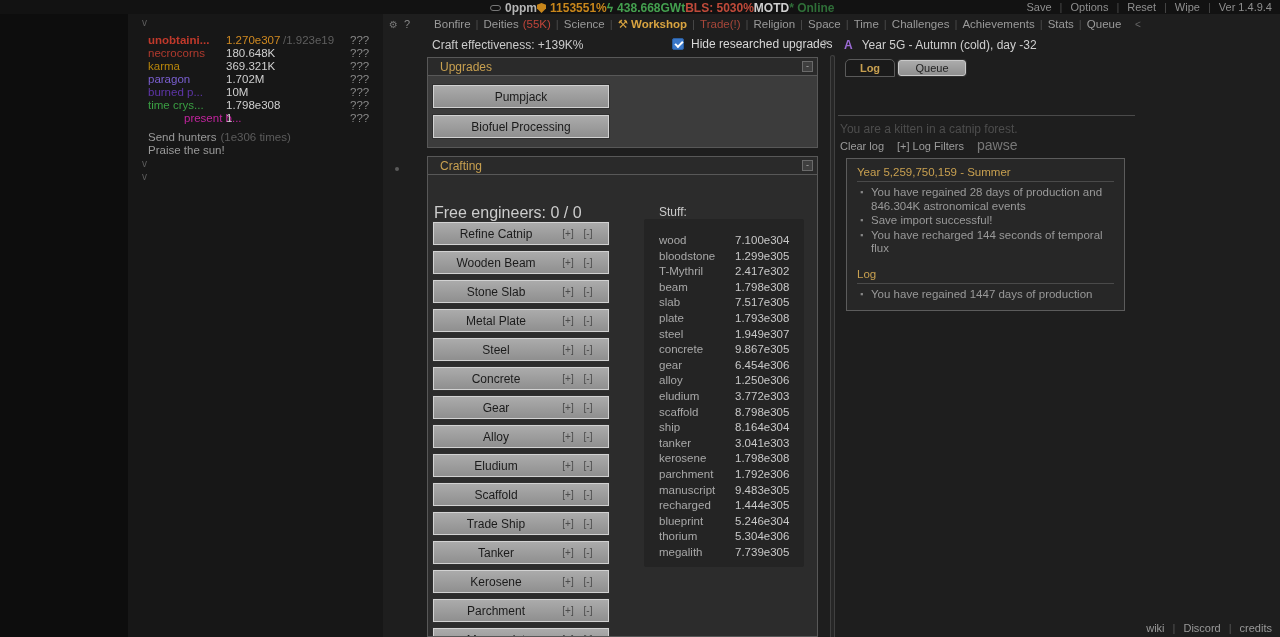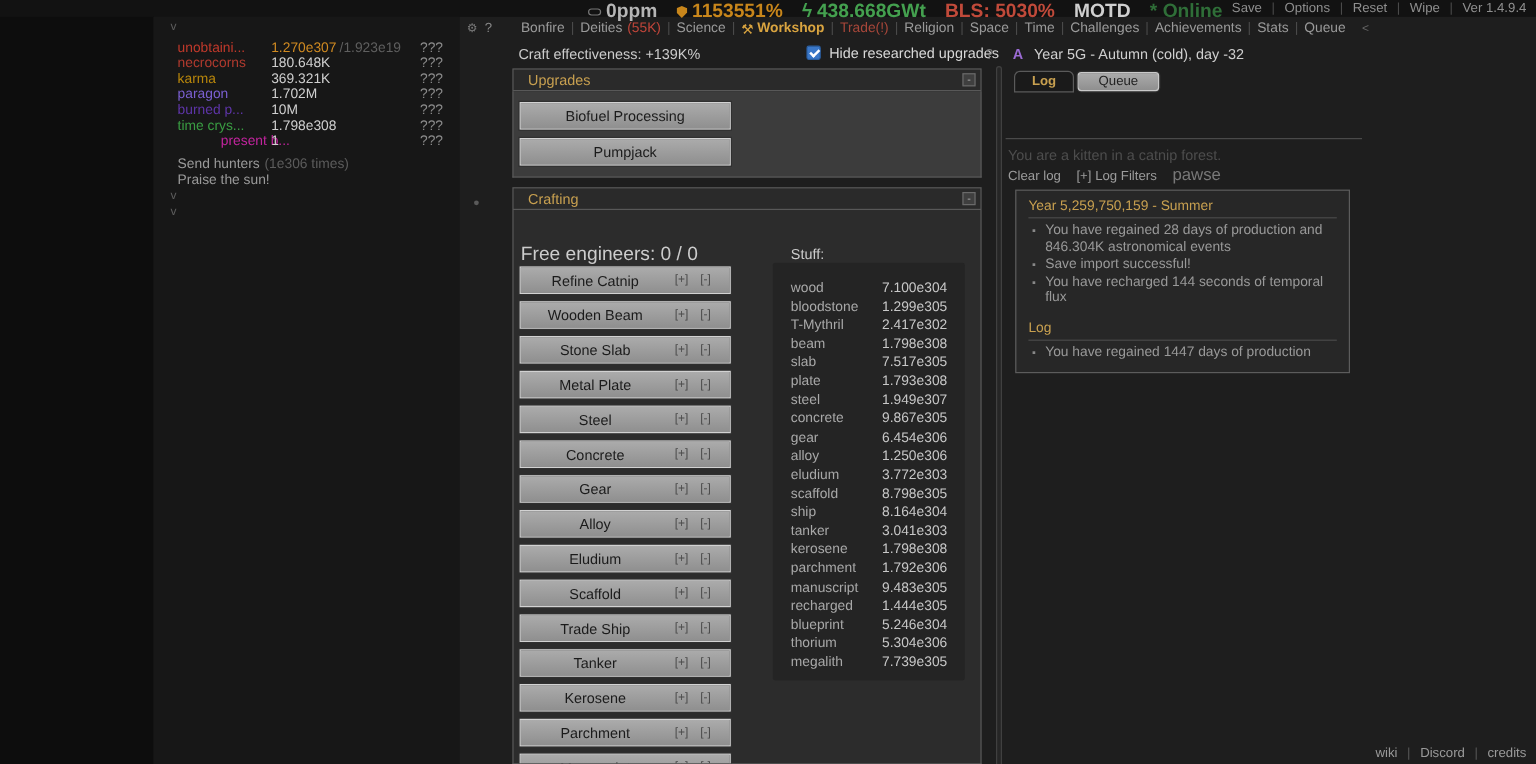--- a/index.html
+++ b/index.html
@@ -6,21 +6,21 @@
   *{box-sizing:border-box; margin:0; padding:0;}
   html,body{width:1280px;height:637px;overflow:hidden;}
   body{
     position:relative;
     background:#1e1e1e;
     font-family:"Liberation Sans","DejaVu Sans",sans-serif;
     color:#cfcfcf;
   }
   
   #topbar{position:absolute;left:0;top:0;width:1280px;height:14px;background:#121212;}
-  #tstats{position:absolute;left:490px;top:1px;display:flex;gap:16px;align-items:flex-start;font-size:16px;font-weight:700;}
+  #tstats{position:absolute;left:490px;top:1px;display:flex;gap:0;align-items:flex-start;font-size:12px;font-weight:700;}
   .tstat{display:flex;align-items:center;gap:4px;}
   .icon-cloud{width:11px;height:6px;border:1px solid #777;border-radius:6px;display:inline-block;}
   .icon-shield{width:9px;height:10px;background:#c8861b;clip-path:polygon(50% 0,100% 18%,100% 55%,50% 100%,0 55%,0 18%);display:inline-block;}
   .icon-bolt{font-weight:700;}
   #tmenu{position:absolute;right:8px;top:1px;display:flex;font-size:11px;color:#8f8f8f;}
   .tmenu-item+.tmenu-item::before{content:"|";color:#4a4a4a;margin:0 8px;}
   
   #left-strip{position:absolute;left:0;top:14px;width:128px;height:623px;background:#0d0d0d;}
   #left-bg{position:absolute;left:128px;top:14px;width:255px;height:623px;background:#171717;}
   #resources{position:absolute;left:130px;top:14px;width:253px;height:620px;font-size:11.5px;}
@@ -134,21 +134,21 @@
       <span class="tmenu-item">Ver 1.4.9.4</span>
     </div>
 </div>
 
 <div id="left-strip"></div>
 <div id="left-bg"></div>
 <div id="resources">
   <div class="collapse-v" style="top:3px">v</div>
   <div id="res-rows">
       <div class="res-row">
-        <span class="res-name" style="color: rgb(192, 57, 43);">unobtaini...</span>
+        <span class="res-name" style="color: rgb(192, 57, 43); font-weight: bold;">unobtaini...</span>
         <span class="res-value" style="color: rgb(208, 138, 33);">1.270e307</span>
         <span class="res-max">/1.923e19</span>
         <span class="res-q">???</span>
       </div>
       <div class="res-row">
         <span class="res-name" style="color: rgb(176, 58, 46);">necrocorns</span>
         <span class="res-value">180.648K</span>
         <span class="res-q">???</span>
       </div>
       <div class="res-row">
@@ -239,22 +239,22 @@
 </div>
 <div id="ws-help">?</div>
 
 <div class="panel" id="upgrades-panel">
   <div class="panel-head">
     <span>Upgrades</span>
     <span class="collapse-box">-</span>
   </div>
   <div class="panel-body" id="upg-body">
     <div id="upg-btns">
+        <div class="gbtn upg-btn">Pumpjack</div>
         <div class="gbtn upg-btn">Biofuel Processing</div>
-        <div class="gbtn upg-btn">Pumpjack</div>
       </div>
   </div>
 </div>
 
 <div class="panel" id="crafting-panel">
   <div class="panel-head">
     <span>Crafting</span>
     <span class="collapse-box">-</span>
   </div>
   <div class="panel-body" id="craft-body">

